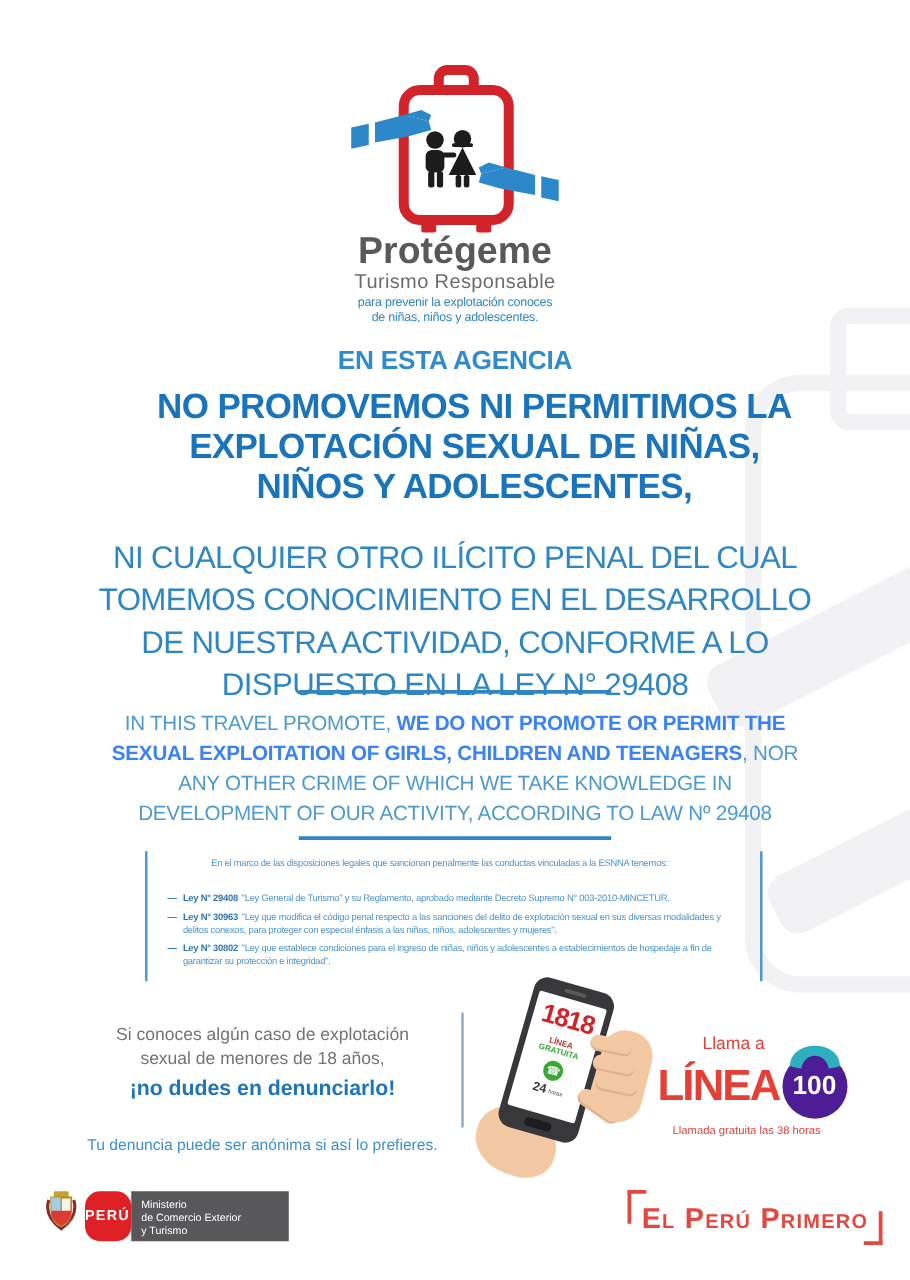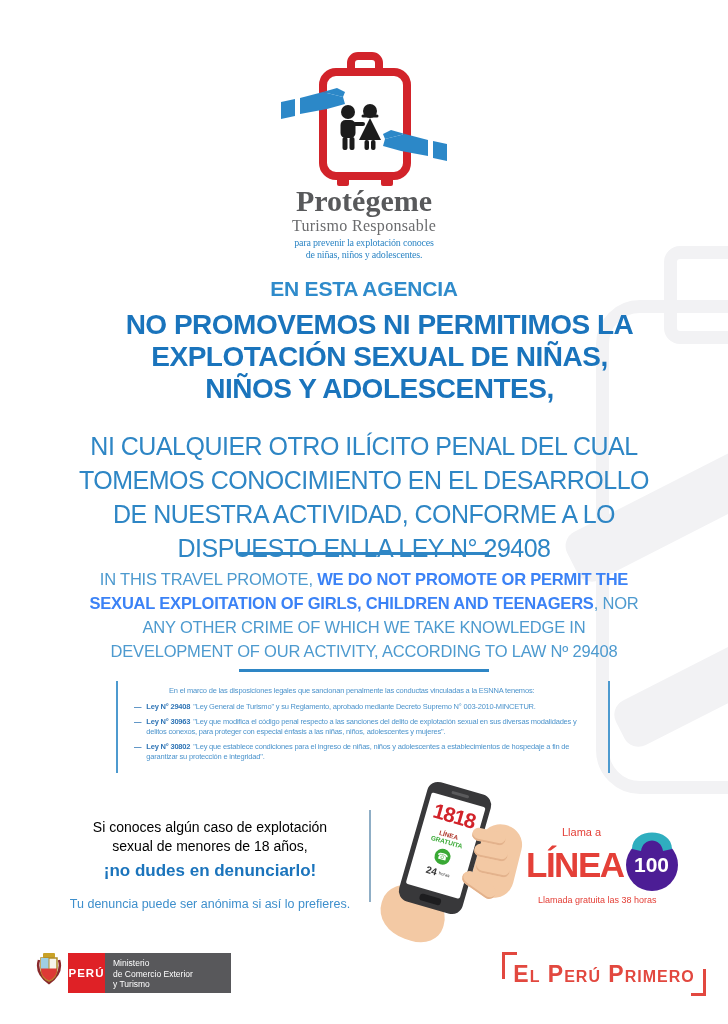--- a/index.html
+++ b/index.html
@@ -9,21 +9,21 @@
   
   .wm{position:absolute;z-index:0;}
   .wm-handle{left:664px;top:246px;width:104px;height:72px;border:13px solid #F2F2F4;border-radius:16px;}
   .wm-body{left:596px;top:300px;width:340px;height:468px;border:13px solid #F2F2F4;border-radius:44px;}
   .wm-hand1{left:556px;top:468px;width:300px;height:54px;background:#F2F2F4;border-radius:16px;transform:rotate(-27deg);}
   .wm-hand2{left:606px;top:646px;width:260px;height:50px;background:#F2F2F4;border-radius:16px;transform:rotate(-27deg);}
 
   .layer{position:absolute;z-index:1;}
 
   
-  #logo-block{left:0;right:0;top:52px;height:225px;text-align:center;font-family:Liberation Serif, serif;}
+  #logo-block{left:0;right:0;top:52px;height:225px;text-align:center;}
   .suitcase-svg{position:absolute;left:50%;top:0;transform:translateX(-50%);}
   .logo-title{position:absolute;top:132px;left:0;right:0;font-size:30px;font-weight:bold;color:#58595B;}
   .logo-subtitle{position:absolute;top:165px;left:0;right:0;font-size:16px;color:#6B6C6E;letter-spacing:.3px;}
   .logo-tagline{position:absolute;top:185px;left:0;right:0;font-size:10px;line-height:12px;color:#2E86C5;letter-spacing:-.2px;}
 
   
   #headline{left:0;right:0;top:277px;text-align:center;}
   .hl-intro{font-size:21px;font-weight:bold;color:#2F8BCB;line-height:24px;margin-bottom:8px;letter-spacing:-.2px;}
   .hl-bold{font-size:28px;font-weight:bold;color:#1A74BC;line-height:32px;letter-spacing:-.5px;margin-left:31px;}
   .hl-light-wrap{margin-top:24px;}
@@ -32,30 +32,30 @@
   .divider{left:50%;transform:translateX(-50%);width:250px;border-top:3px solid #2E86C5;height:0;}
   #divider1{top:552px;}
   #divider2{top:669px;}
 
   
   #english{left:84px;top:567px;width:560px;text-align:center;font-size:16.5px;line-height:24px;color:#4D9ACF;letter-spacing:-.2px;}
   #english b{color:#3b82f6;}
 
   
   #legal{left:116px;top:681px;width:494px;box-sizing:border-box;border-left:2px solid #4D9ACF;border-right:2px solid #4D9ACF;padding:5px 16px 6px 16px;color:#4D94CC;font-size:7.5px;line-height:10px;letter-spacing:-.2px;}
-  .legal-intro{margin-bottom:6px;padding-left:35px;}
+  .legal-intro{margin-bottom:18px;padding-left:35px;}
   .legal-item{display:flex;margin-bottom:5px;}
   .legal-dash{font-weight:bold;color:#2E74B5;margin-right:5px;flex:0 0 auto;}
   .legal-law{font-weight:bold;color:#2E74B5;margin-right:3px;white-space:nowrap;}
 
   
   #report-text{left:55px;top:818px;width:310px;text-align:center;}
-  .rp-line{font-size:14px;line-height:19px;color:#000000;}
+  .rp-line{font-size:14px;line-height:19px;color:#737373;}
   .rp-cta{margin-top:3px;font-size:17px;font-weight:bold;color:#1B74BC;line-height:24px;}
-  .rp-note{margin-top:14px;font-size:12.5px;color:#3E8FCC;}
+  .rp-note{margin-top:26px;font-size:12.5px;color:#3E8FCC;}
   #report-divider{left:369px;top:810px;width:2px;height:92px;background:#8FAEC6;}
 
   
   #phone-graphic{left:384px;top:780px;width:150px;height:168px;}
   .hand-part{position:absolute;background:#F3C9A4;}
   .wrist{left:-4px;top:106px;width:66px;height:54px;border-radius:45% 55% 40% 50%;transform:rotate(18deg);z-index:1;}
   .knuckle{left:92px;top:44px;width:42px;height:74px;border-radius:20px;transform:rotate(14deg);z-index:1;}
   .finger{width:34px;height:13px;border-radius:7px;box-shadow:inset 0 -2px 0 #E3B28C;transform:rotate(12deg);z-index:3;}
   .f1{left:88px;top:50px;} .f2{left:90px;top:66px;} .f3{left:92px;top:82px;}
   .thumb{left:76px;top:98px;width:38px;height:14px;border-radius:8px;box-shadow:inset 0 -2px 0 #E3B28C;transform:rotate(35deg);z-index:3;}
@@ -66,31 +66,31 @@
   .ph-num{margin-top:6px;font-size:21px;font-weight:bold;color:#D2232A;letter-spacing:-1px;line-height:22px;}
   .ph-l1{margin-top:5px;font-size:6.5px;font-weight:bold;color:#B03A2E;line-height:7px;}
   .ph-l2{font-size:6.5px;font-weight:bold;color:#39A935;line-height:7px;}
   .ph-circle{width:16px;height:16px;margin:4px auto 0;background:#39A935;border-radius:50%;color:#fff;font-size:9px;line-height:16px;}
   .ph-24{margin-top:3px;display:flex;justify-content:center;align-items:center;gap:2px;}
   .ph-24 .n{font-size:10px;font-weight:bold;color:#3A3A3A;}
   .ph-24 .t{font-size:4.5px;line-height:5px;color:#3A3A3A;text-align:left;}
 
   
   #linea100{left:526px;top:826px;width:195px;}
-  .l100-llama{font-size:11px;color:#E44038;margin-left:12px;padding-left:24px;}
+  .l100-llama{font-size:14px;color:#E44038;margin-left:12px;padding-left:24px;}
   .l100-row{display:flex;align-items:center;margin-top:1px;}
   .l100-name{font-size:35px;font-weight:bold;color:#E44038;letter-spacing:-1.5px;line-height:38px;}
   .l100-badge{position:relative;width:52px;height:52px;margin-left:2px;}
   .l100-circle{position:absolute;left:0;top:0;width:52px;height:52px;background:#4c1d95;border-radius:50%;color:#fff;font-size:21px;font-weight:bold;line-height:52px;text-align:center;}
   .l100-handset{position:absolute;top:-14px;left:3px;z-index:3;}
   .l100-caption{font-size:9px;color:#E44038;margin-top:4px;margin-left:12px;}
 
   
   #coat{left:34px;top:951px;}
-  #peru-block{left:68px;top:953px;width:37px;height:40px;background:#DF2126;display:flex;align-items:center;justify-content:center;}
+  #peru-block{left:68px;top:953px;width:37px;height:40px;background:#DF2126;display:flex;align-items:center;border-radius:12px;}
   .peru-txt{color:#fff;font-size:11.5px;font-weight:bold;letter-spacing:1px;}
   #ministry-block{left:105px;top:953px;width:126px;height:40px;background:#58585B;box-sizing:border-box;padding:5px 0 0 8px;}
   .min-line{color:#fff;font-size:8.5px;line-height:10.5px;}
   #slogan{left:498px;top:950px;width:212px;height:48px;}
   .slogan-txt{position:absolute;left:0;right:0;top:0;bottom:0;display:flex;align-items:center;justify-content:center;font-variant:small-caps;font-weight:bold;font-size:23px;letter-spacing:1px;color:#E2483F;}
   .br{position:absolute;width:12px;height:24px;}
   .br-tl{left:4px;top:2px;border-left:3px solid #E2483F;border-top:3px solid #E2483F;}
   .br-br{right:4px;bottom:2px;border-right:3px solid #E2483F;border-bottom:3px solid #E2483F;}
 </style>
 </head>

